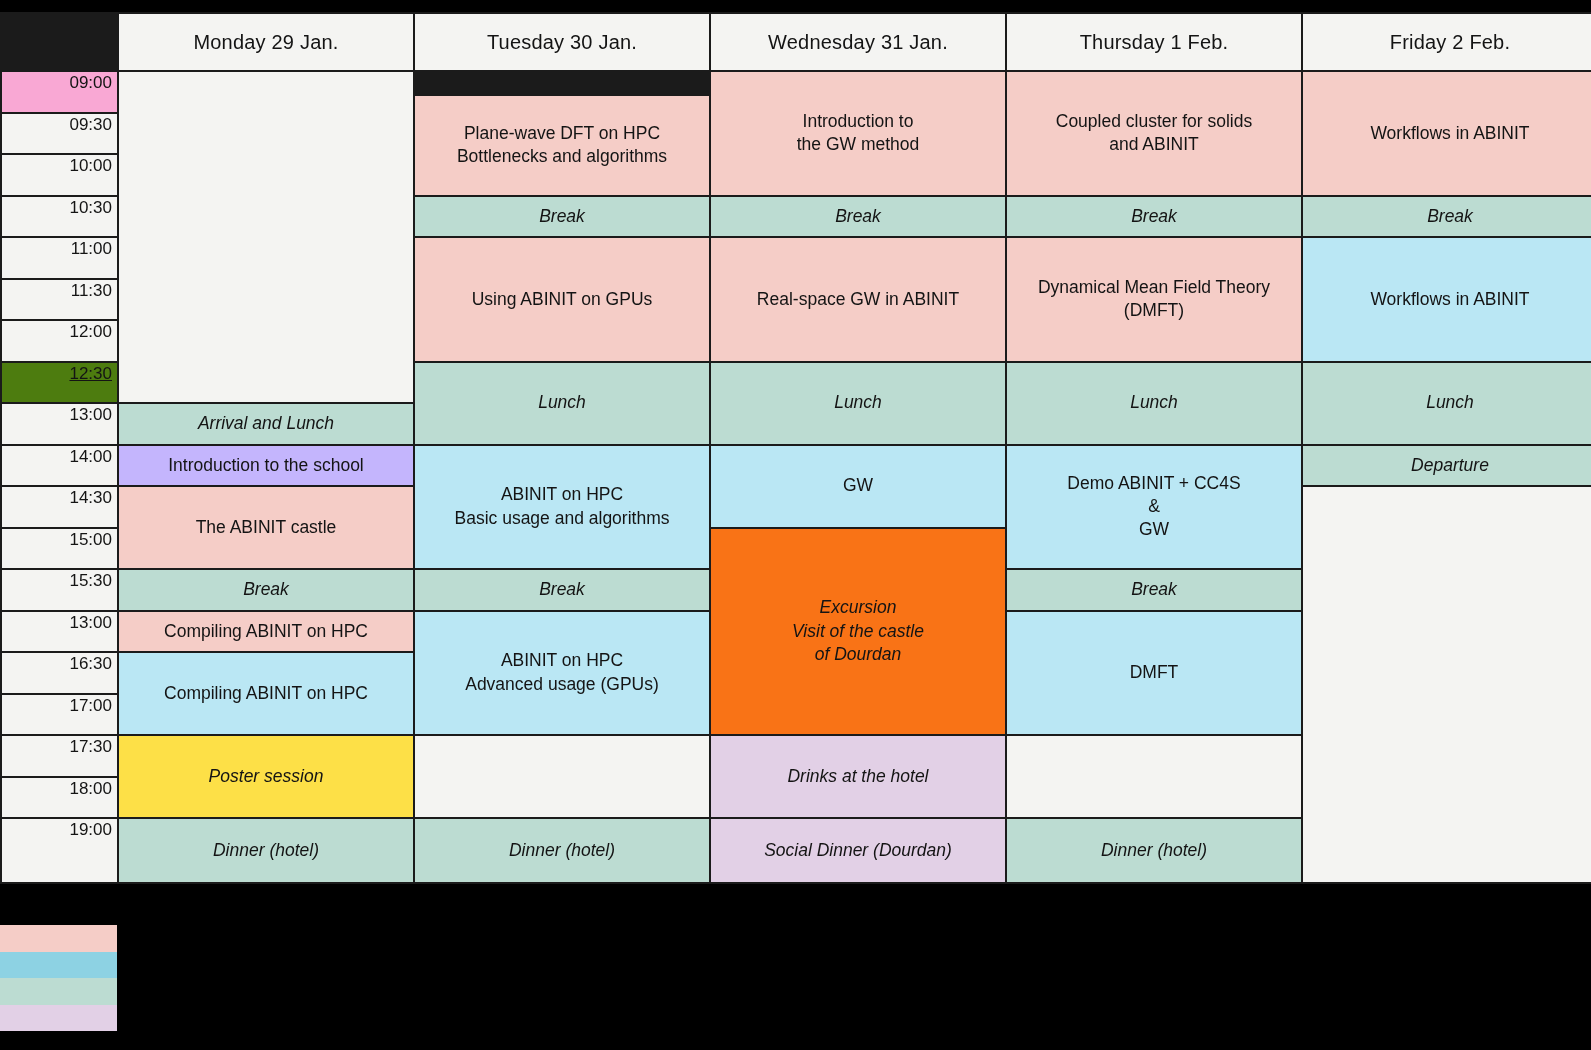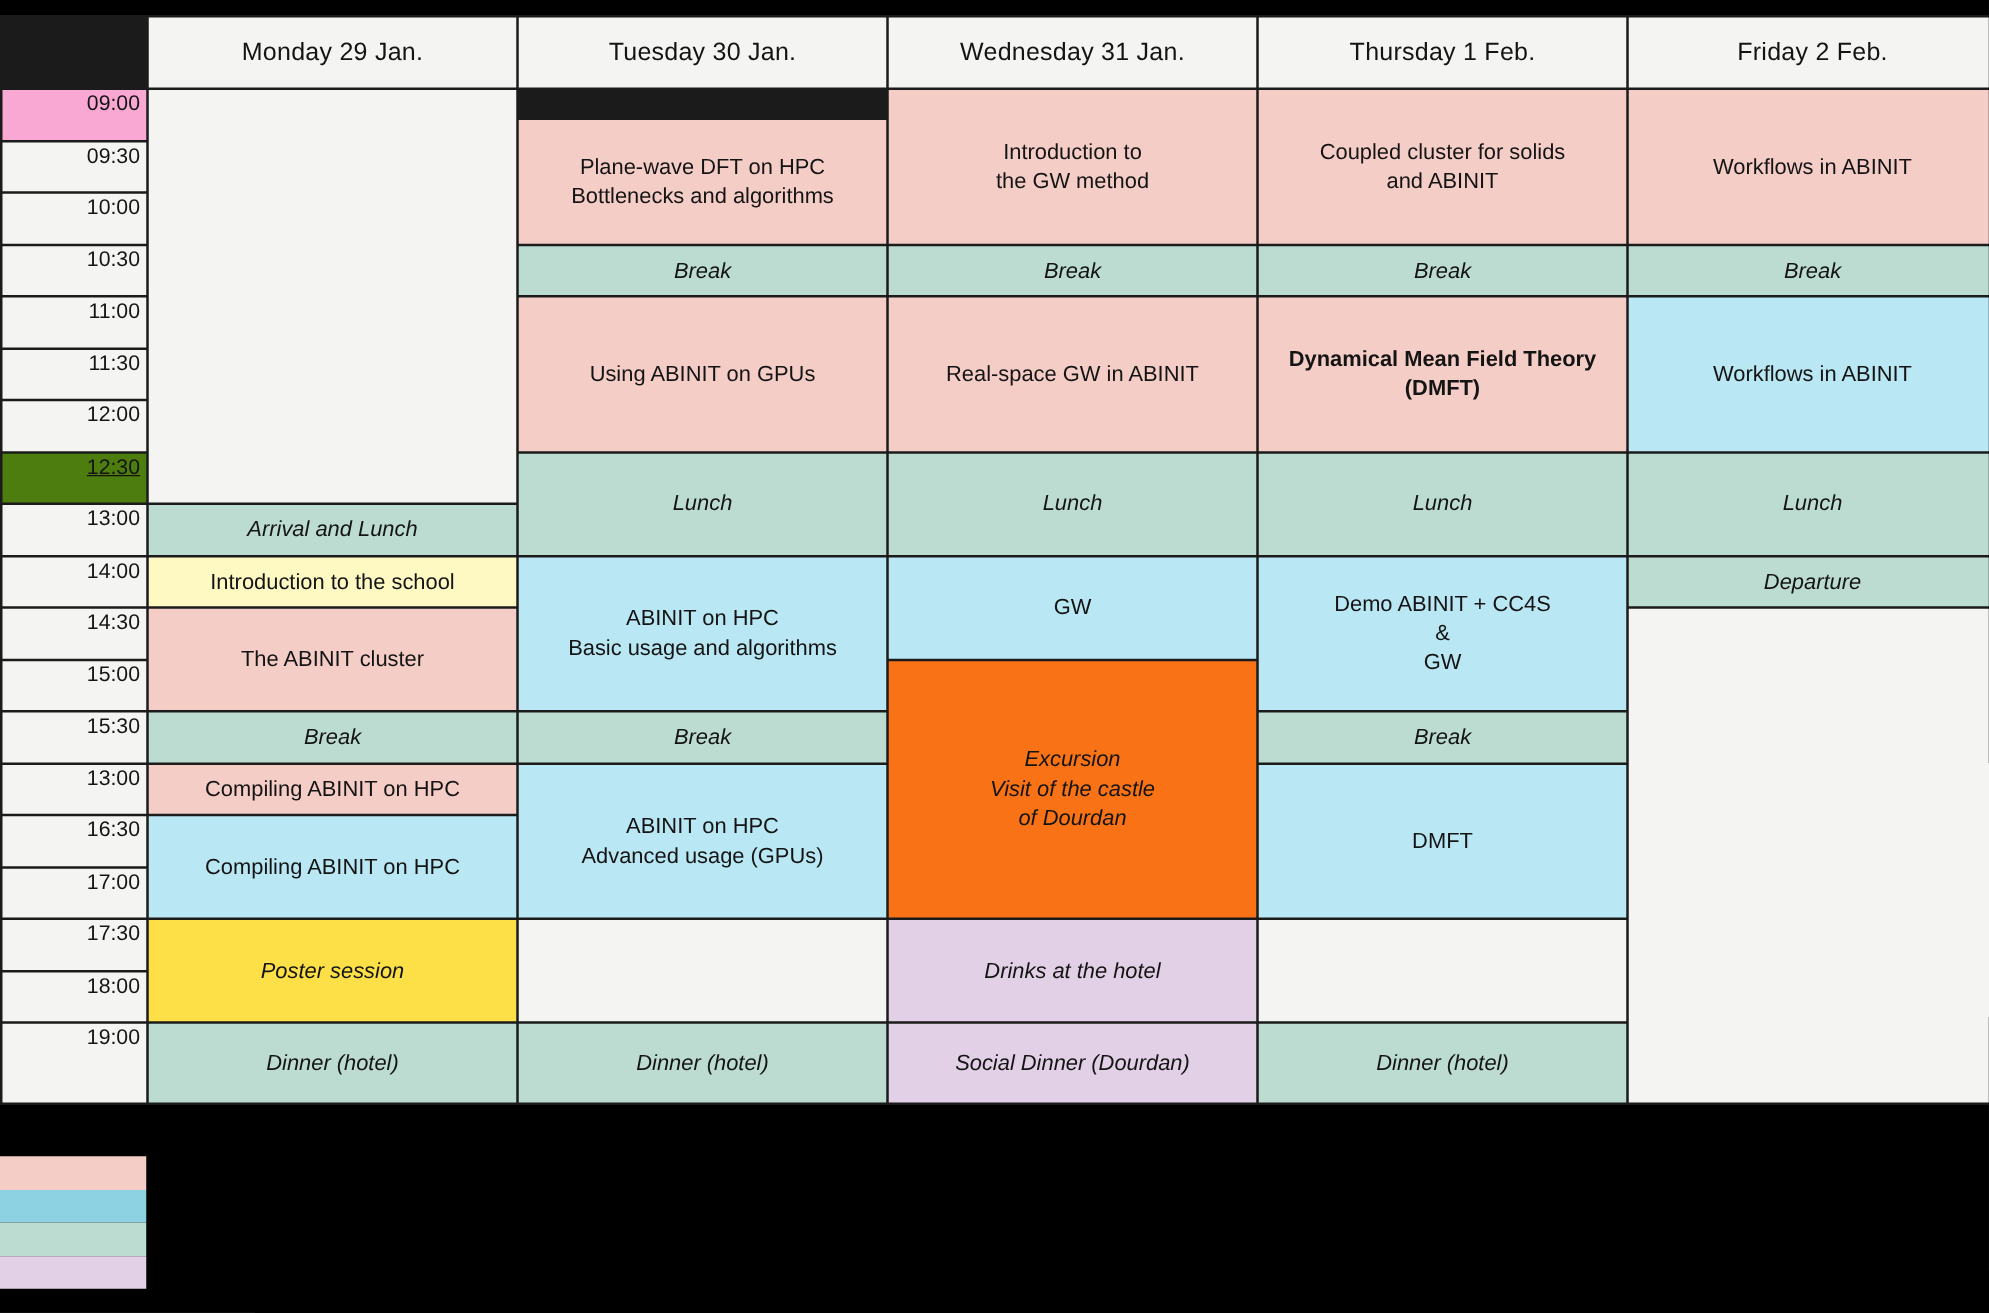--- a/index.html
+++ b/index.html
@@ -61,22 +61,22 @@
   <div class="tcell" style="grid-area: 14 / 1 / 15 / 2; background: rgb(244, 244, 242);">15:30</div>
   <div class="tcell" style="grid-area: 15 / 1 / 16 / 2; background: rgb(244, 244, 242);">13:00</div>
   <div class="tcell" style="grid-area: 16 / 1 / 17 / 2; background: rgb(244, 244, 242);">16:30</div>
   <div class="tcell" style="grid-area: 17 / 1 / 18 / 2; background: rgb(244, 244, 242);">17:00</div>
   <div class="tcell" style="grid-area: 18 / 1 / 19 / 2; background: rgb(244, 244, 242);">17:30</div>
   <div class="tcell" style="grid-area: 19 / 1 / 20 / 2; background: rgb(244, 244, 242);">18:00</div>
   <div class="tcell" style="grid-area: 20 / 1 / 21 / 2; background: rgb(244, 244, 242);">19:00</div>
 
   <div class="cell" style="grid-area: 2 / 2 / 10 / 3; background: rgb(244, 244, 242);"></div>
   <div class="cell it" style="grid-area: 10 / 2 / 11 / 3; background: rgb(188, 220, 210);">Arrival  and Lunch</div>
-  <div class="cell" style="grid-area: 11 / 2 / 12 / 3; background: #fef9c3;">Introduction to the school</div>
-  <div class="cell" style="grid-area: 12 / 2 / 14 / 3; background: rgb(245, 205, 199);">The ABINIT cluster</div>
+  <div class="cell" style="grid-area: 11 / 2 / 12 / 3; background: #c4b5fd;">Introduction to the school</div>
+  <div class="cell" style="grid-area: 12 / 2 / 14 / 3; background: rgb(245, 205, 199);">The ABINIT castle</div>
   <div class="cell it" style="grid-area: 14 / 2 / 15 / 3; background: rgb(188, 220, 210);">Break</div>
   <div class="cell" style="grid-area: 15 / 2 / 16 / 3; background: rgb(245, 205, 199);">Compiling ABINIT on HPC</div>
   <div class="cell" style="grid-area: 16 / 2 / 18 / 3; background: rgb(186, 231, 244);">Compiling ABINIT on HPC</div>
   <div class="cell it" style="grid-area: 18 / 2 / 20 / 3; background: #fde047; text-align: right;">Poster session</div>
   <div class="cell it" style="grid-area: 20 / 2 / 21 / 3; background: rgb(188, 220, 210);">Dinner (hotel)</div>
 
   <div class="cell" style="grid-area: 2 / 3 / 5 / 4; background: rgb(245, 205, 199); margin-top: 24px;">Plane-wave DFT on HPC
 Bottlenecks and algorithms</div>
   <div class="cell it" style="grid-area: 5 / 3 / 6 / 4; background: rgb(188, 220, 210);">Break</div>
   <div class="cell" style="grid-area: 6 / 3 / 9 / 4; background: rgb(245, 205, 199);">Using ABINIT on GPUs</div>
@@ -97,21 +97,21 @@
   <div class="cell" style="grid-area: 11 / 4 / 13 / 5; background: rgb(186, 231, 244);">GW</div>
   <div class="cell it" style="grid-area: 13 / 4 / 18 / 5; background: #f97316;">Excursion
 Visit of the castle
 of Dourdan</div>
   <div class="cell it" style="grid-area: 18 / 4 / 20 / 5; background: rgb(226, 208, 230);">Drinks at the hotel</div>
   <div class="cell it" style="grid-area: 20 / 4 / 21 / 5; background: rgb(226, 208, 230);">Social Dinner (Dourdan)</div>
 
   <div class="cell" style="grid-area: 2 / 5 / 5 / 6; background: rgb(245, 205, 199);">Coupled cluster for solids
 and ABINIT</div>
   <div class="cell it" style="grid-area: 5 / 5 / 6 / 6; background: rgb(188, 220, 210);">Break</div>
-  <div class="cell" style="grid-area: 6 / 5 / 9 / 6; background: rgb(245, 205, 199); font-weight: bold;">Dynamical Mean Field Theory
+  <div class="cell" style="grid-area: 6 / 5 / 9 / 6; background: rgb(245, 205, 199);">Dynamical Mean Field Theory
 (DMFT)</div>
   <div class="cell it" style="grid-area: 9 / 5 / 11 / 6; background: rgb(188, 220, 210);">Lunch</div>
   <div class="cell" style="grid-area: 11 / 5 / 14 / 6; background: rgb(186, 231, 244);">Demo ABINIT + CC4S
 &amp;
 GW</div>
   <div class="cell it" style="grid-area: 14 / 5 / 15 / 6; background: rgb(188, 220, 210);">Break</div>
   <div class="cell" style="grid-area: 15 / 5 / 18 / 6; background: rgb(186, 231, 244);">DMFT</div>
   <div class="cell" style="grid-area: 18 / 5 / 20 / 6; background: rgb(244, 244, 242);"></div>
   <div class="cell it" style="grid-area: 20 / 5 / 21 / 6; background: rgb(188, 220, 210);">Dinner (hotel)</div>
 

